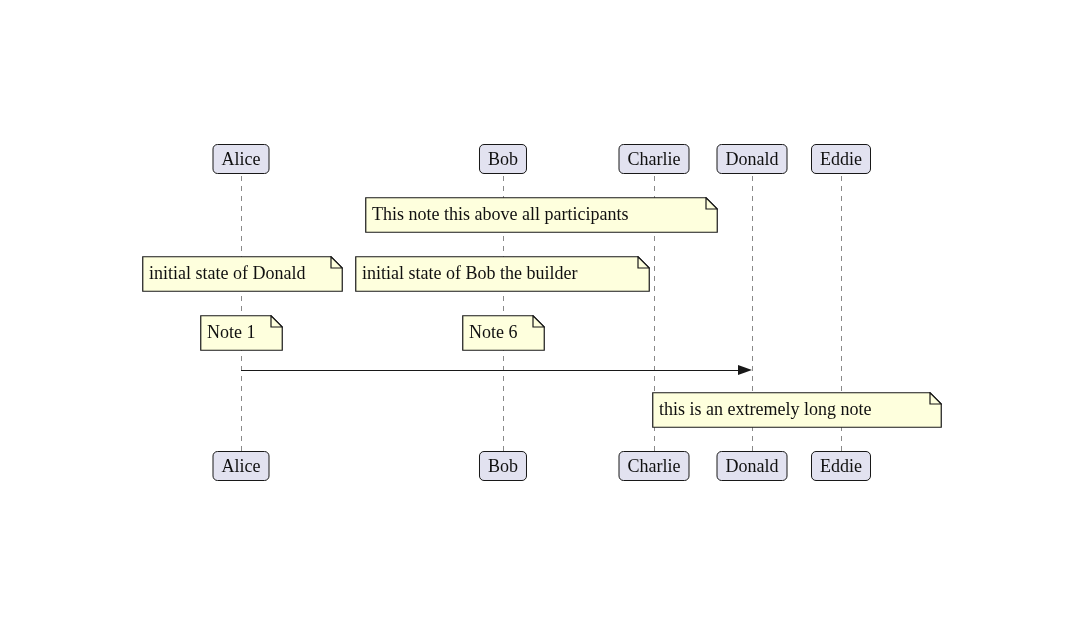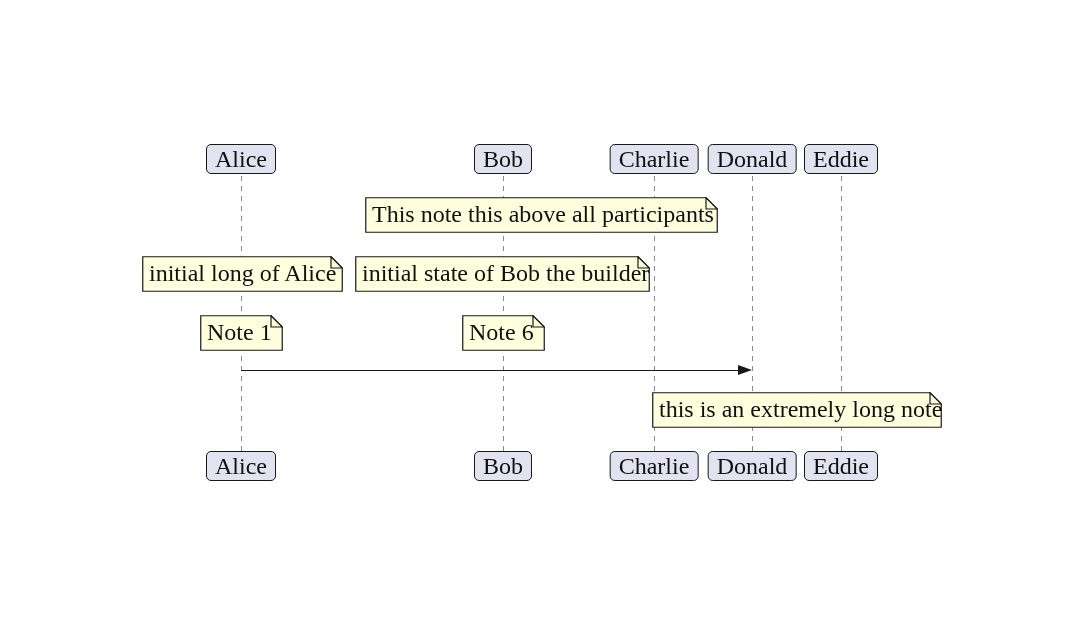--- a/index.html
+++ b/index.html
@@ -3,21 +3,21 @@
 <meta charset="utf-8">
 <style>
   html, body {
     margin: 0; padding: 0; background: #ffffff;
   }
   #canvas {
     position: relative;
     width: 1084px; height: 626px;
     background: var(--bg, #ffffff);
     font-family: "Liberation Serif", "DejaVu Serif", serif;
-    font-size: 24px;
+    font-size: 18px;
     color: var(--text, #101010);
     overflow: hidden;
   }
   .lifeline {
     position: absolute;
     width: 1px;
     background: repeating-linear-gradient(
       to bottom,
       var(--lifeline, #8a8a8a) 0px, var(--lifeline, #8a8a8a) 5px,
       transparent 5px, transparent 10px);
@@ -81,21 +81,21 @@
         <polygon points="0.75,0.75 341,0.75 352.25,12 352.25,35.25 0.75,35.25" fill="#feffdd" stroke="#181818" stroke-width="1.2"></polygon>
         <polygon points="341,0.75 352.25,12 341,12" fill="#feffdd" stroke="#181818" stroke-width="1.2"></polygon>
       </svg>
       <span class="note-text">This note this above all participants</span>
     </div>
     <div class="note" style="left: 142px; top: 256px; width: 201px; height: 36px;">
       <svg width="201" height="36">
         <polygon points="0.75,0.75 189,0.75 200.25,12 200.25,35.25 0.75,35.25" fill="#feffdd" stroke="#181818" stroke-width="1.2"></polygon>
         <polygon points="189,0.75 200.25,12 189,12" fill="#feffdd" stroke="#181818" stroke-width="1.2"></polygon>
       </svg>
-      <span class="note-text">initial long of Alice</span>
+      <span class="note-text">initial state of Donald</span>
     </div>
     <div class="note" style="left: 355px; top: 256px; width: 295px; height: 36px;">
       <svg width="295" height="36">
         <polygon points="0.75,0.75 283,0.75 294.25,12 294.25,35.25 0.75,35.25" fill="#feffdd" stroke="#181818" stroke-width="1.2"></polygon>
         <polygon points="283,0.75 294.25,12 283,12" fill="#feffdd" stroke="#181818" stroke-width="1.2"></polygon>
       </svg>
       <span class="note-text">initial state of Bob the builder</span>
     </div>
     <div class="note" style="left: 200px; top: 315px; width: 83px; height: 36px;">
       <svg width="83" height="36">

